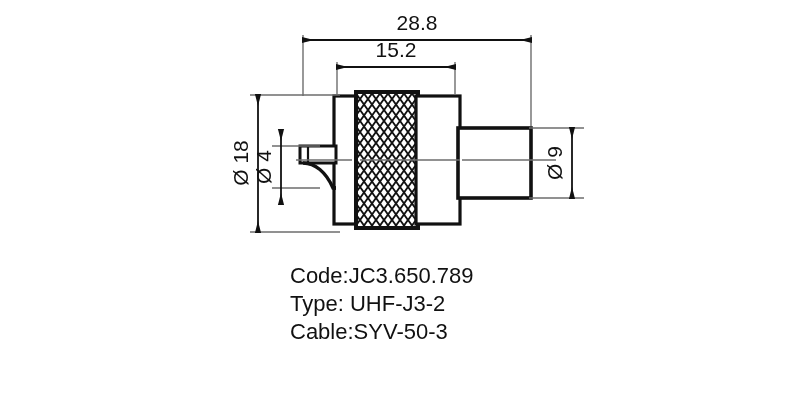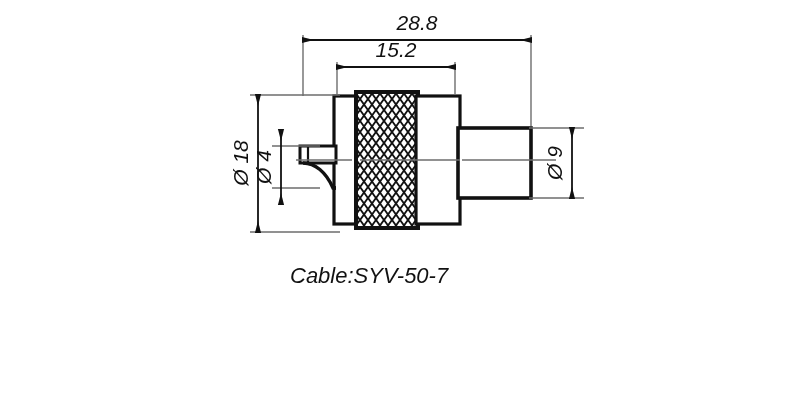--- a/index.html
+++ b/index.html
@@ -11,21 +11,20 @@
   body {
     font-family: "Liberation Sans", sans-serif;
     color: #000000;
   }
   #sheet {
     position: relative;
     width: 800px;
     height: 400px;
     background: #ffffff;
     overflow: hidden;
-    font-style: italic;
   }
   #drawing-svg {
     position: absolute;
     left: 0;
     top: 0;
     width: 800px;
     height: 400px;
     display: block;
   }
   .dim-text {
@@ -157,16 +156,18 @@
     </g>
 
     <g>
       <line x1="572" y1="128" x2="572" y2="198" stroke="#111111" stroke-width="1.8" marker-start="url(#arrowStart)" marker-end="url(#arrowEnd)"></line>
       <text class="dim-text" x="562" y="163" text-anchor="middle" transform="rotate(-90 562 163)">Ø 9</text>
     </g>
 
   </svg>
 
   <div id="caption-block">
-    <span class="caption-line"><span class="cap-left">Cable:SYV-50-7</span></span>
+    <span class="caption-line"><span class="cap-left">Code:JC3.650.789</span></span>
+    <span class="caption-line"><span class="cap-left">Type: UHF-J3-2</span></span>
+    <span class="caption-line"><span class="cap-left">Cable:SYV-50-3</span></span>
   </div>
 
 </div>
 
 </body></html>

